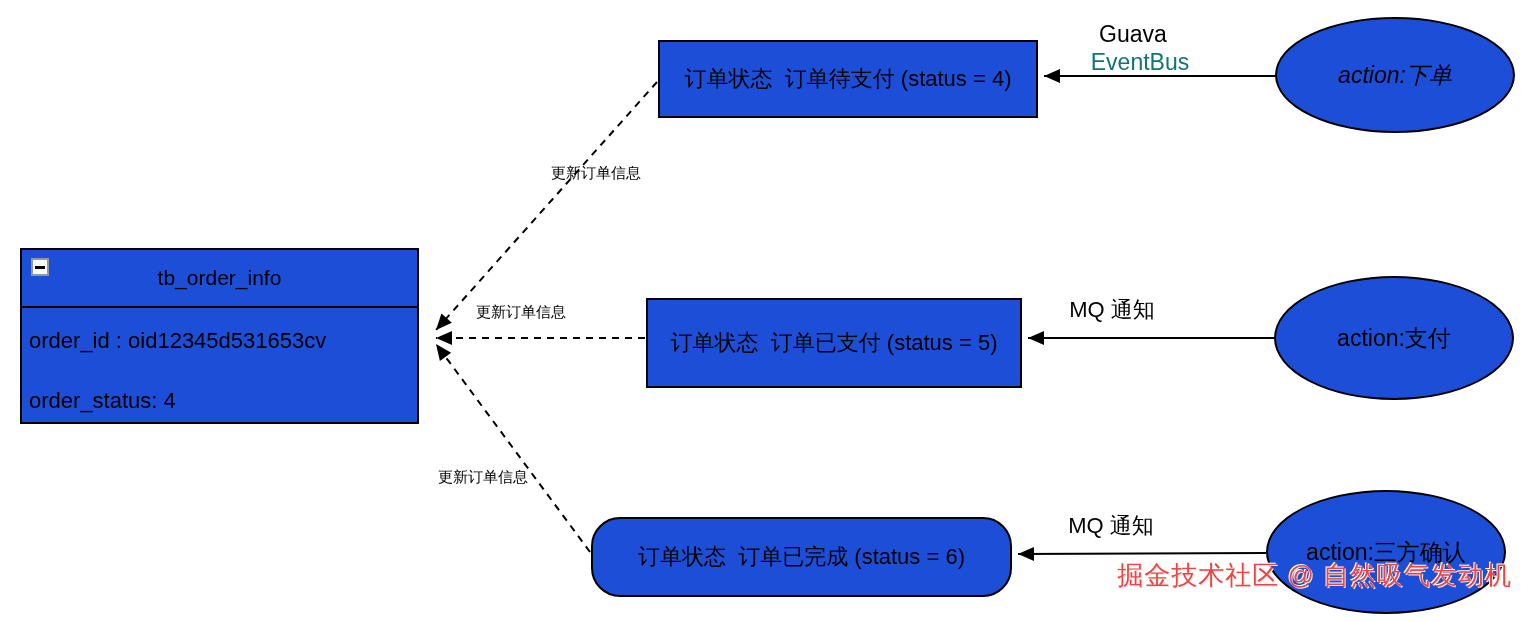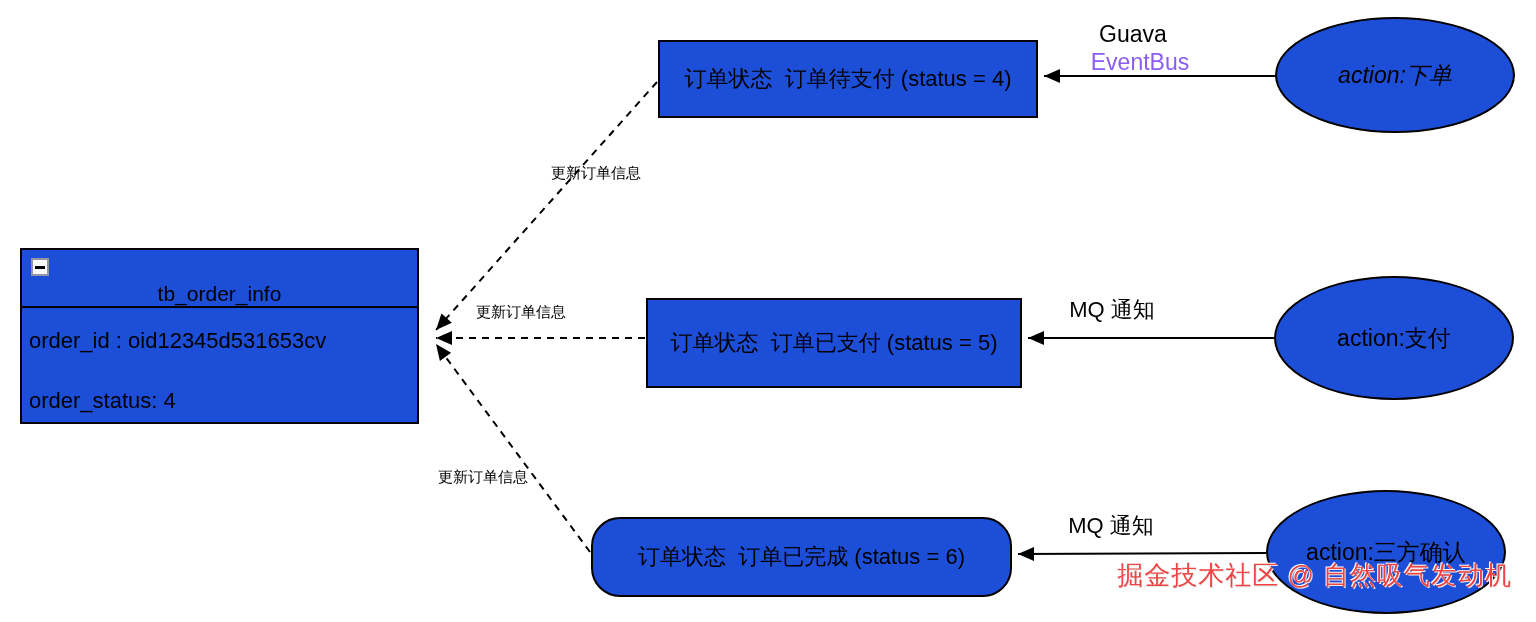--- a/index.html
+++ b/index.html
@@ -28,21 +28,21 @@
   .table-box {
     left: 20px; top: 248px;
     width: 399px; height: 176px;
     border: 2px solid #000;
   }
   .table-header {
     position: relative;
     height: 58px;
     border-bottom: 2px solid #000;
     display: flex;
-    align-items: flex-end;
+    align-items: center;
     justify-content: center;
     font-size: 21px;
   }
   .collapse-icon {
     position: absolute;
     left: 9px; top: 8px;
     width: 18px; height: 18px;
     border: 2px solid #9595a3;
     background: #fafafa;
     display: flex;
@@ -98,21 +98,21 @@
     background: transparent;
   }
   .upd-label { font-size: 15px; }
   .upd-1 { left: 596px;  top: 173px; }
   .upd-2 { left: 521px;  top: 312px; }
   .upd-3 { left: 483px;  top: 477px; }
   .mq-label { font-size: 22px; }
   .mq-2 { left: 1112px; top: 310px; }
   .mq-3 { left: 1111px; top: 526px; }
   .guava-label    { left: 1133px; top: 34px; font-size: 23px; }
-  .eventbus-label { left: 1140px; top: 62px; font-size: 23px; color: #8b5cf6; }
+  .eventbus-label { left: 1140px; top: 62px; font-size: 23px; color: #0f766e; }
 
   
   .watermark {
     position: absolute;
     z-index: 3;
     right: 24px;
     top: 558px;
     font-size: 26px;
     letter-spacing: 1px;
     color: #ef4444;

